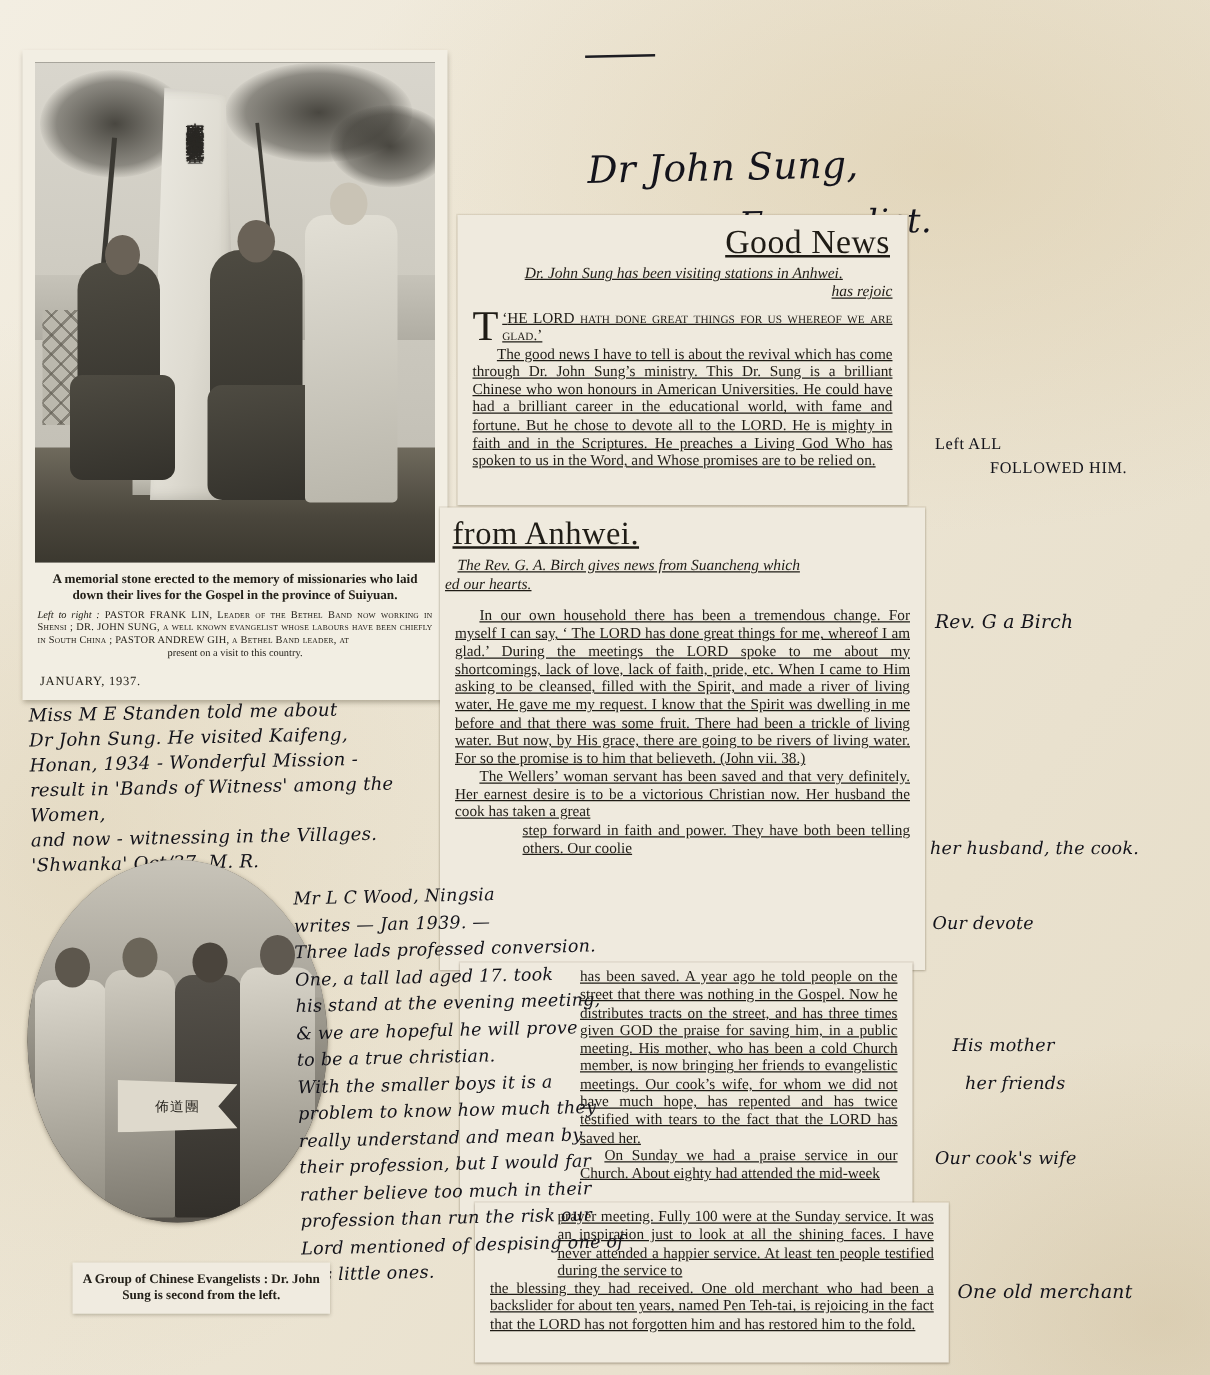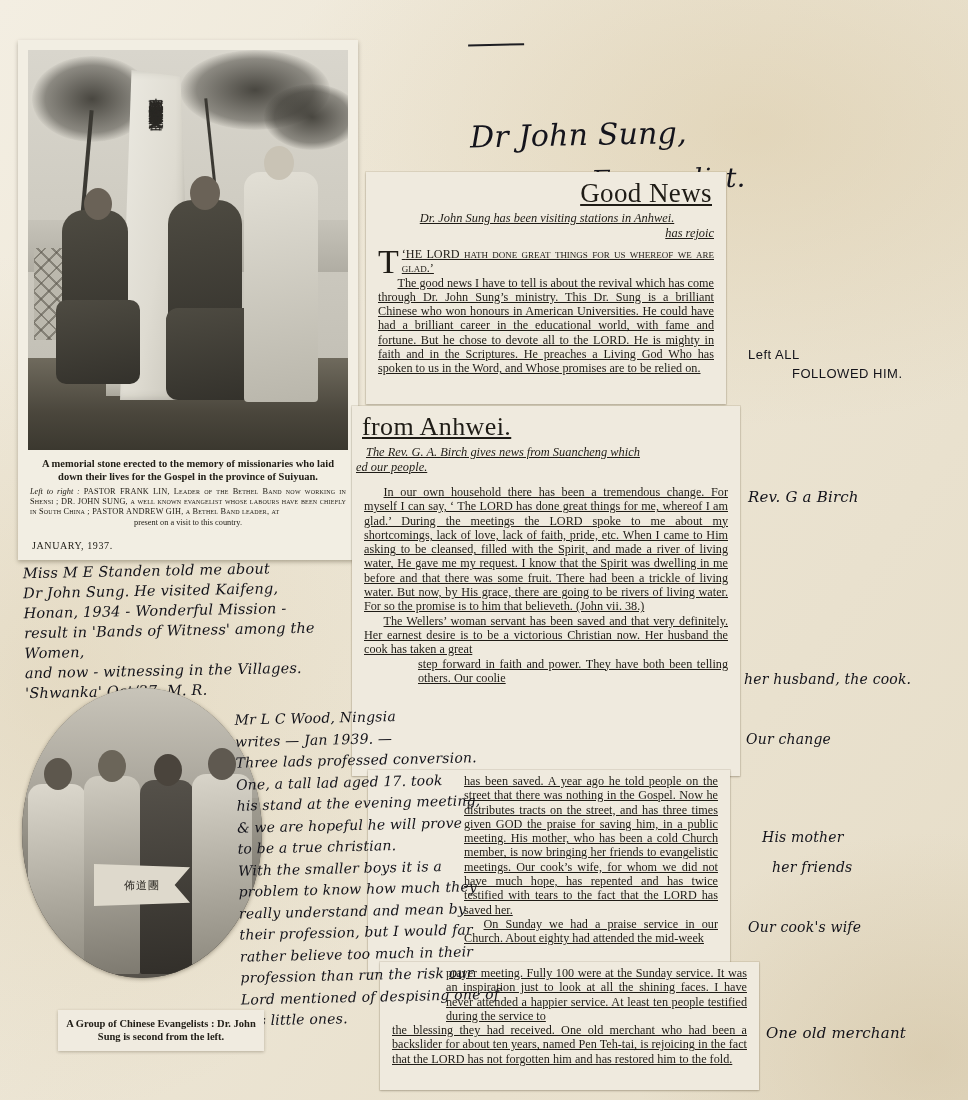--- a/index.html
+++ b/index.html
@@ -209,21 +209,21 @@
 
   #hw-note2{
     left:238px; top:706px; width:320px;
     font-size:14px; line-height:21.5px;
     transform: rotate(-1.3deg);
   }
 
   #hw-left-all{
     left:748px; top:326px; width:210px;
     font-style:normal;
-    font-family:Liberation Sans, sans-serif;
+    font-family:Liberation Serif, serif;
     font-size:13px; line-height:19px;
     letter-spacing:.5px;
   }
   #hw-left-all .l2{ display:block; margin-left:44px; }
 
   #hw-birch{ left:748px; top:488px; font-size:15px; }
   #hw-wellers{
     left:744px; top:634px; width:220px; font-size:14px; line-height:30px;
   }
   #hw-wellers .i1{ display:block; margin-left:6px;}
@@ -306,21 +306,21 @@
         <p>The good news I have to tell is about the revival which has come through Dr. John Sung’s ministry. This Dr. Sung is a brilliant Chinese who won honours in American Universities. He could have had a brilliant career in the educational world, with fame and fortune. But he chose to devote all to the LORD. He is mighty in faith and in the Scriptures. He preaches a Living God Who has spoken to us in the Word, and Whose promises are to be relied on.</p>
       </div>
     </div>
   </div>
 
   <div id="clip-anhwei" class="clip">
     <div class="clip-inner nc">
       <div class="nc-title left">from Anhwei.</div>
       <div class="nc-standfirst left2">
         <span>The Rev. G. A. Birch gives news from Suancheng which</span>
-        <span class="r3">ed our people.</span>
+        <span class="r3">ed our hearts.</span>
       </div>
       <div class="nc-body" style="margin-top:10px;">
         <p>In our own household there has been a tremendous change. For myself I can say, ‘ The LORD has done great things for me, whereof I am glad.’ During the meetings the LORD spoke to me about my shortcomings, lack of love, lack of faith, pride, etc. When I came to Him asking to be cleansed, filled with the Spirit, and made a river of living water, He gave me my request. I know that the Spirit was dwelling in me before and that there was some fruit. There had been a trickle of living water. But now, by His grace, there are going to be rivers of living water. For so the promise is to him that believeth. (John vii. 38.)</p>
         <p>The Wellers’ woman servant has been saved and that very definitely. Her earnest desire is to be a victorious Christian now. Her husband the cook has taken a great</p>
       </div>
       <div class="nc-body shiftright2" style="margin-top:0;">
         <p class="first">step forward in faith and power. They have both been telling others. Our coolie</p>
       </div>
     </div>
   </div>
@@ -393,21 +393,21 @@
 
   <div id="hw-left-all" class="hw">
     <span>Left ALL</span>
     <span class="l2">FOLLOWED HIM.</span>
   </div>
 
   <div id="hw-birch" class="hw">Rev. G a Birch</div>
 
   <div id="hw-wellers" class="hw">
     <span class="i2">her husband, the cook.</span>
-    <span class="i3">Our change</span>
+    <span class="i3">Our devote</span>
   </div>
 
   <div id="hw-mother" class="hw">
     <span>His mother</span>
     <span class="i2">her friends</span>
     <span class="i3">Our cook's wife</span>
   </div>
 
   <div id="hw-merchant" class="hw">One old merchant</div>
 

